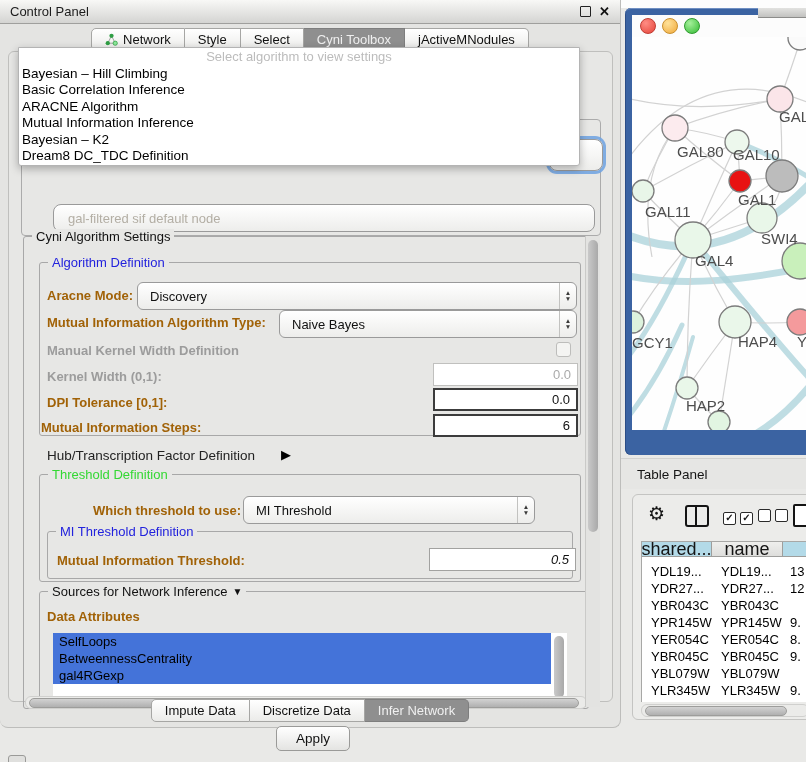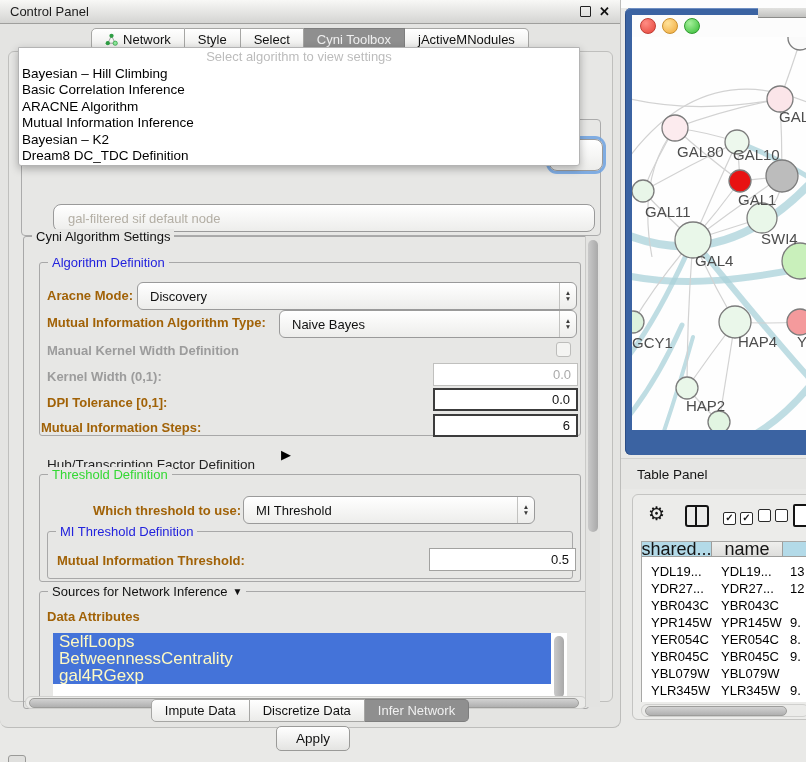--- a/index.html
+++ b/index.html
@@ -41,38 +41,38 @@
       color:#bcbcbc;font-size:13px;}
   .opt{height:16.5px;display:flex;align-items:center;padding-left:3px;font-size:13.5px;color:#000;}
   .opt.bold{font-weight:normal;}
   
   .group{position:absolute;border:1px solid #a8a8a8;border-radius:3px;}
   .gtitle{position:absolute;top:-8px;left:8px;background:#e7e7e5;padding:0 4px;font-size:13px;color:#111;white-space:nowrap;}
   .gtitle.blue{color:#2222dd;}
   .gtitle.green{color:#33d833;}
   .lbl{position:absolute;font-weight:bold;color:#a16207;white-space:nowrap;}
   .lbl.dis{color:#9c9c9c;}
-  .plain{font-weight:normal;color:#222;margin-top:9px;}
+  .plain{font-weight:normal;color:#222;}
   
   .combo{position:absolute;background:linear-gradient(#ffffff,#ededeb);border:1px solid #9a9a9a;
       border-radius:6px;display:flex;align-items:center;}
   .combo .val{flex:1;padding-left:12px;font-size:13px;color:#111;white-space:nowrap;overflow:hidden;}
   .combo .arrows{width:16px;display:flex;flex-direction:column;align-items:center;justify-content:center;
       border-left:1px solid #c2c2c0;align-self:stretch;color:#3a3a3a;}
   .combo .arrows span{font-size:6.5px;line-height:6.5px;}
   
   .tfield{position:absolute;background:#fff;border:1px solid #a2a2a0;display:flex;align-items:center;
       justify-content:flex-end;padding:0 6px;font-size:13px;color:#111;}
   .tfield.strong{border:2px solid #3c3c3c;}
   .tfield.dis{border:1px solid #c0c0be;color:#aaa;}
   .chk{position:absolute;width:13px;height:13px;border:1px solid #bdbdbb;border-radius:3px;background:#f4f4f2;}
   
   #attr-list{position:absolute;left:44px;top:581px;width:514px;height:69px;background:#fff;overflow:hidden;}
-  .attr-item{height:17px;background:#4473d9;color:#fef9c3;display:flex;align-items:center;
-      padding-left:6px;font-size:17px;width:492px;}
+  .attr-item{height:17px;background:#4473d9;color:#000000;display:flex;align-items:center;
+      padding-left:6px;font-size:13px;width:492px;}
   .vscroll-thumb{position:absolute;background:linear-gradient(90deg,#c9c9c9,#a9a9a9);border-radius:5px;}
   .hscroll{position:absolute;background:#ebebe9;border:1px solid #d0d0ce;border-radius:6px;}
   .hscroll .thumb{position:absolute;top:1px;height:8px;background:linear-gradient(#d2d2d2,#b0b0b0);
       border:1px solid #9d9d9b;border-radius:5px;}
   
   #apply-btn{position:absolute;left:267px;top:674px;width:72px;height:23px;border:1px solid #9a9a98;
       border-radius:5px;background:linear-gradient(#ffffff,#e4e4e2);display:flex;align-items:center;
       justify-content:center;font-size:13.5px;color:#111;text-align:right;}
   #bottom-tabbar{top:699px;}
   
@@ -217,21 +217,21 @@
         <span class="val">MI Threshold</span>
         <span class="arrows">
             <span>▲</span>
             <span>▼</span>
           </span>
       </div>
       <div class="group" style="left:38px;top:479px;width:524px;height:46px;">
         <span class="gtitle blue">MI Threshold Definition</span>
       </div>
       <span class="lbl" style="left:48px;top:501px;">Mutual Information Threshold:</span>
-      <div class="tfield" style="left:420px;top:496px;width:133px;height:21px;">
+      <div class="tfield" style="left:420px;top:496px;width:133px;height:21px;font-style:italic;">
         <span>0.5</span>
       </div>
 
       <div class="group" style="left:30px;top:539px;width:552px;height:111px;">
         <span class="gtitle" style="display:flex;align-items:center;gap:5px;">
           <span>Sources for Network Inference</span>
           <span style="font-size:10px;">▼</span>
         </span>
       </div>
       <span class="lbl" style="left:38px;top:557px;">Data Attributes</span>

